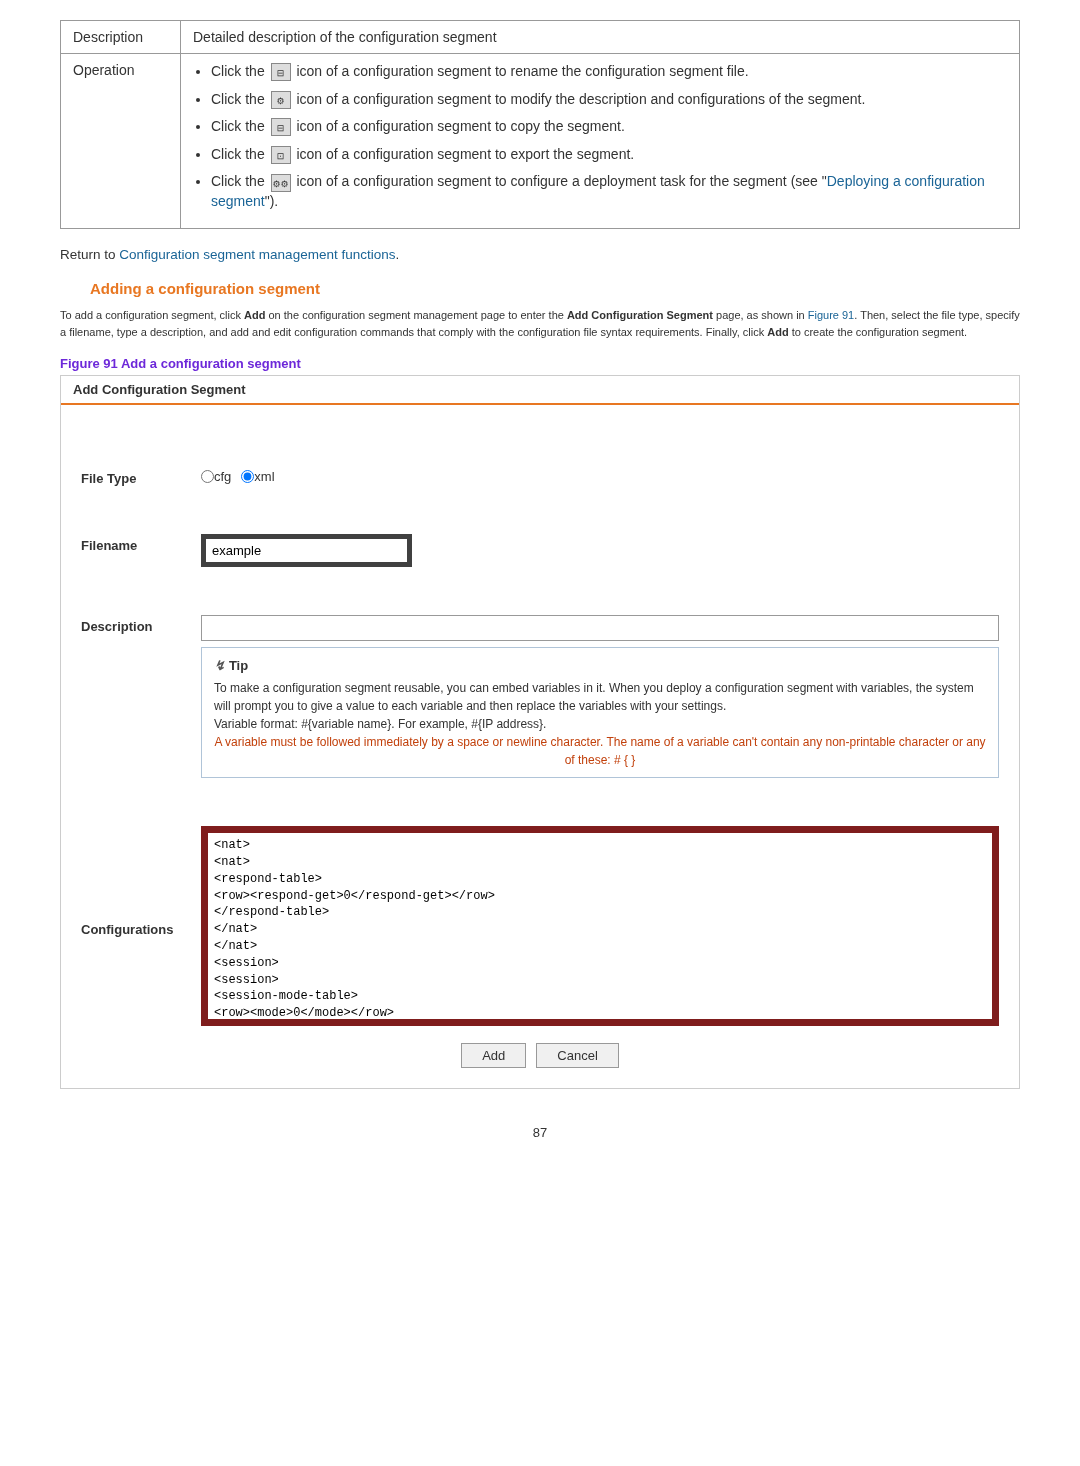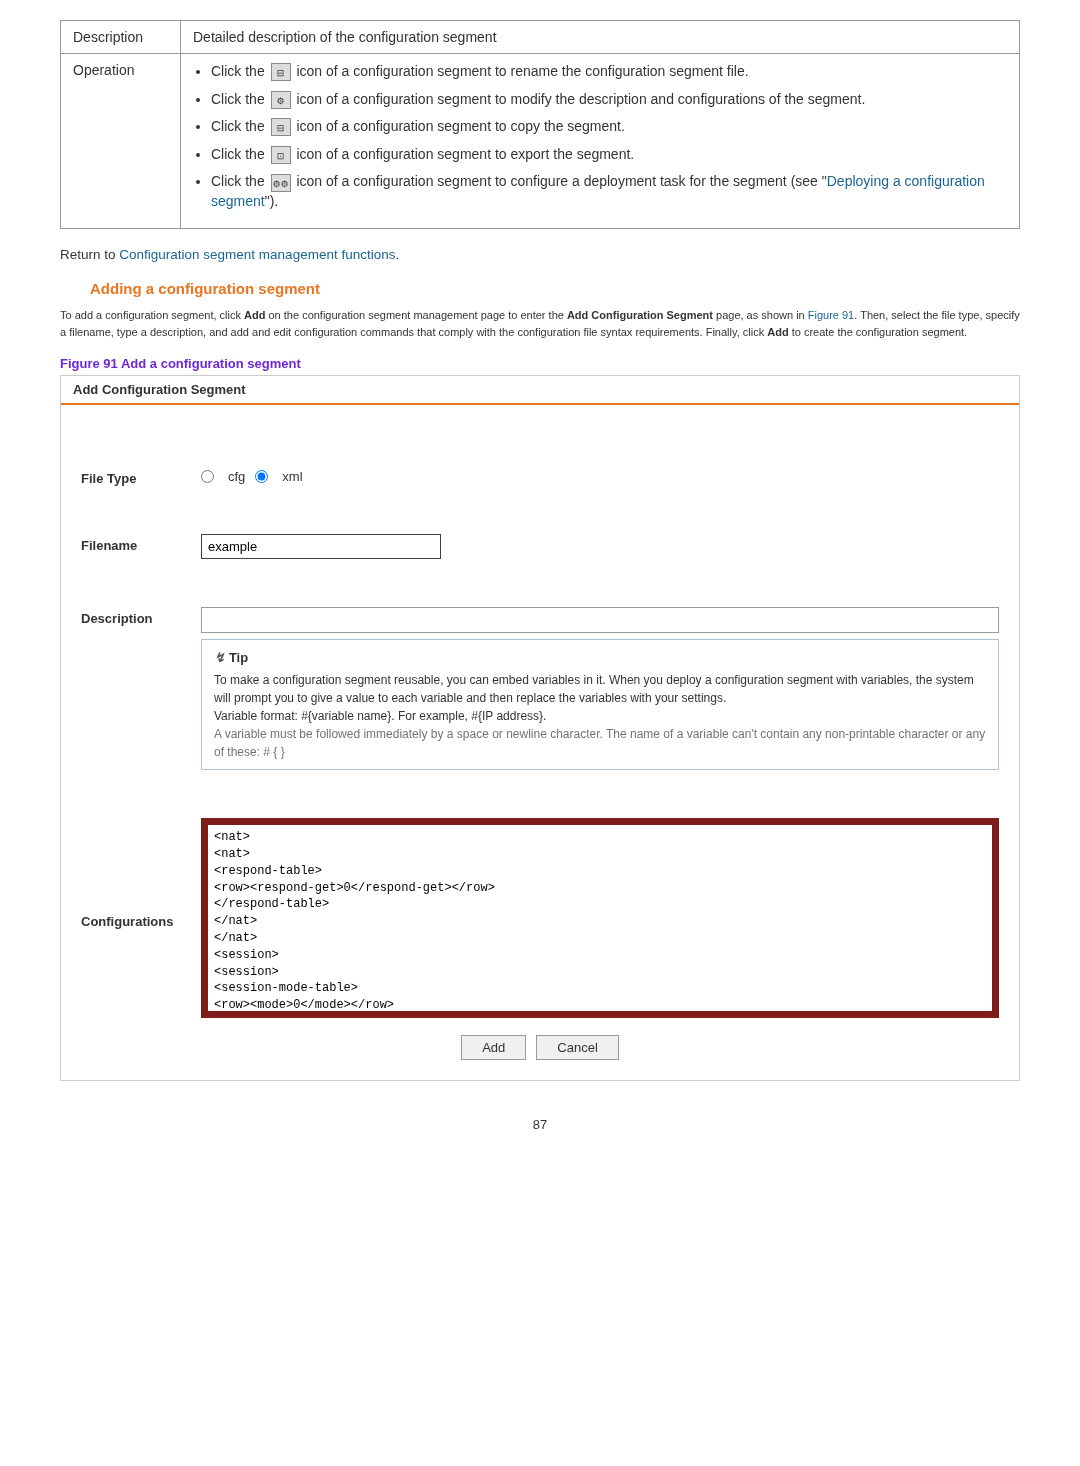--- a/index.html
+++ b/index.html
@@ -122,30 +122,30 @@
     
     .radio-group {
       display: flex;
       align-items: center;
       gap: 10px;
       padding-top: 2px;
     }
     .radio-group label {
       display: flex;
       align-items: center;
-      gap: 14px;
+      gap: 0;
       font-size: 13px;
     }
 
     
     .text-input {
-      border: 1px solid #404040;
+      border: 5px solid #404040;
       padding: 4px 6px;
       font-size: 13px;
-      width: 240px;
+      width: 211px;
     }
     .desc-input {
       width: 100%;
       height: 26px;
       border: 1px solid #999;
       padding: 4px 6px;
       font-size: 13px;
     }
 
     
@@ -159,21 +159,22 @@
     }
     .tip-title {
       font-weight: bold;
       font-size: 13px;
       margin-bottom: 4px;
       display: flex;
       align-items: center;
       gap: 4px;
     }
     .tip-warning {
-      color: #737373;
+      color: #c2410c;
+      text-align: center;
     }
 
     
     .config-textarea-wrap {
       position: relative;
       width: 100%;
     }
     .config-textarea {
       width: 100%;
       height: 200px;

